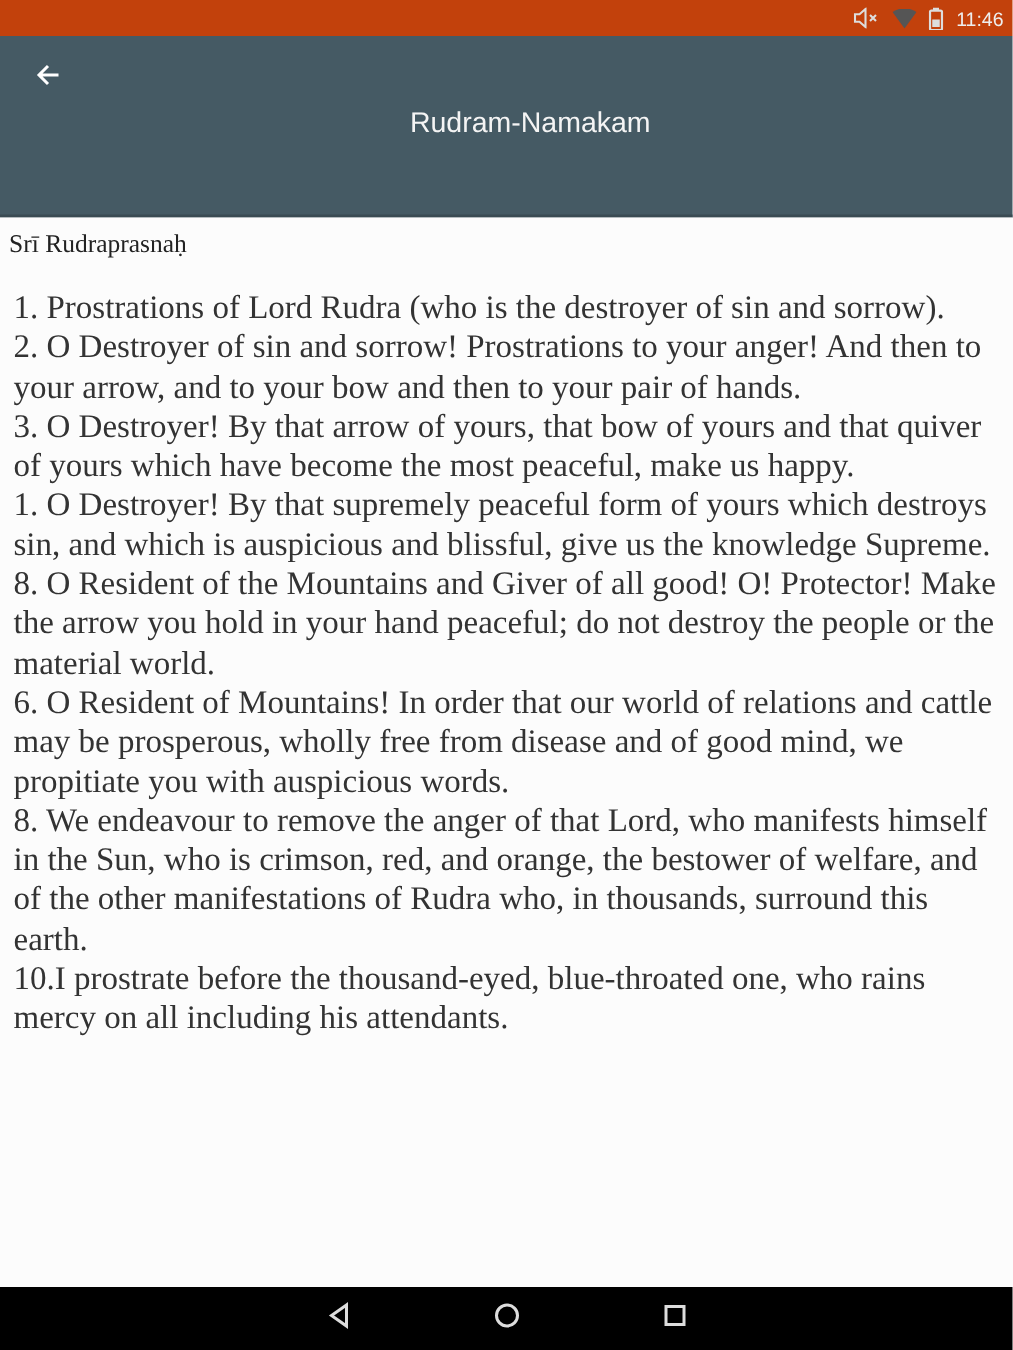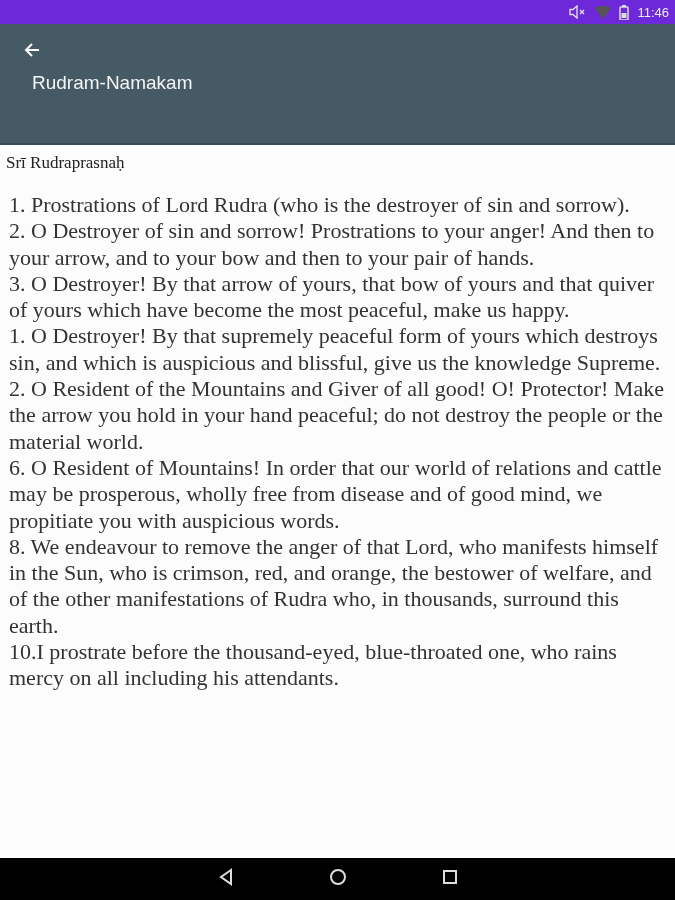--- a/index.html
+++ b/index.html
@@ -1,22 +1,22 @@
 <!DOCTYPE html>
 <html><head>
 <meta charset="utf-8">
 <style>
   html, body { margin:0; padding:0; }
   body { width:675px; height:900px; position:relative; overflow:hidden; background:#fcfcfc; font-family:"Liberation Sans", sans-serif; }
-  .statusbar { position:absolute; left:0; top:0; width:675px; height:24px; background:#6d28d9; color:#fff; }
+  .statusbar { position:absolute; left:0; top:0; width:675px; height:24px; background:#c2410c; color:#fff; }
   .status-right { position:absolute; right:6px; top:0; height:24px; display:flex; align-items:center; gap:8px; font-size:13px; color:#eee; }
   .status-right svg { display:block; }
   .appbar { position:absolute; left:0; top:24px; width:675px; height:119px; background:#455a64; border-bottom:2px solid #3a4b53; }
   .back { position:absolute; left:18px; top:14px; width:28px; height:28px; display:flex; align-items:center; justify-content:center; cursor:pointer; }
-  .title { position:absolute; left:0; right:0; top:48px; text-align:left; color:#f4f4f4; font-size:19px; font-family:"Liberation Sans", sans-serif;margin-left:32px; }
+  .title { position:absolute; left:0; right:0; top:48px; text-align:center; color:#f4f4f4; font-size:19px; font-family:"Liberation Sans", sans-serif;margin-left:32px; }
   .content { position:absolute; left:0; top:145px; width:675px; height:551px; overflow:hidden; background:#fcfcfc; }
   .heading { position:absolute; left:6px; top:8px; font-family:"Liberation Serif", serif; font-size:17px; color:#222; }
   .text { position:absolute; left:9px; top:47px; width:660px; font-family:"Liberation Serif", serif; font-size:22px; line-height:26.3px; color:#333; }
   .verse { margin:0; }
   .navbar { position:absolute; left:0; top:858px; width:675px; height:42px; background:#000; }
   .nav-btn { position:absolute; top:9px; width:26px; height:24px; display:flex; align-items:center; justify-content:center; cursor:pointer; }
 </style>
 </head>
 <body>
 
@@ -55,21 +55,21 @@
   <div class="title">Rudram-Namakam</div>
 </div>
 
 <div class="content">
   <div class="heading">Srī Rudraprasnaḥ</div>
   <div class="text">
     <p class="verse">1. Prostrations of Lord Rudra (who is the destroyer of sin and sorrow).</p>
     <p class="verse">2. O Destroyer of sin and sorrow! Prostrations to your anger! And then to your arrow, and to your bow and then to your pair of hands.</p>
     <p class="verse">3. O Destroyer! By that arrow of yours, that bow of yours and that quiver of yours which have become the most peaceful, make us happy.</p>
     <p class="verse">1. O Destroyer! By that supremely peaceful form of yours which destroys sin, and which is auspicious and blissful, give us the knowledge Supreme.</p>
-    <p class="verse">2. O Resident of the Mountains and Giver of all good! O! Protector! Make the arrow you hold in your hand peaceful; do not destroy the people or the material world.</p>
+    <p class="verse">8. O Resident of the Mountains and Giver of all good! O! Protector! Make the arrow you hold in your hand peaceful; do not destroy the people or the material world.</p>
     <p class="verse">6. O Resident of Mountains! In order that our world of relations and cattle may be prosperous, wholly free from disease and of good mind, we propitiate you with auspicious words.</p>
     <p class="verse">8. We endeavour to remove the anger of that Lord, who manifests himself in the Sun, who is crimson, red, and orange, the bestower of welfare, and of the other manifestations of Rudra who, in thousands, surround this earth.</p>
     <p class="verse">10.I prostrate before the thousand-eyed, blue-throated one, who rains mercy on all including his attendants.</p>
   </div>
 </div>
 
 <div class="navbar">
   <div class="nav-btn" style="left:213px;">
     <span>
       <svg width="16" height="18" viewBox="0 0 16 18">

